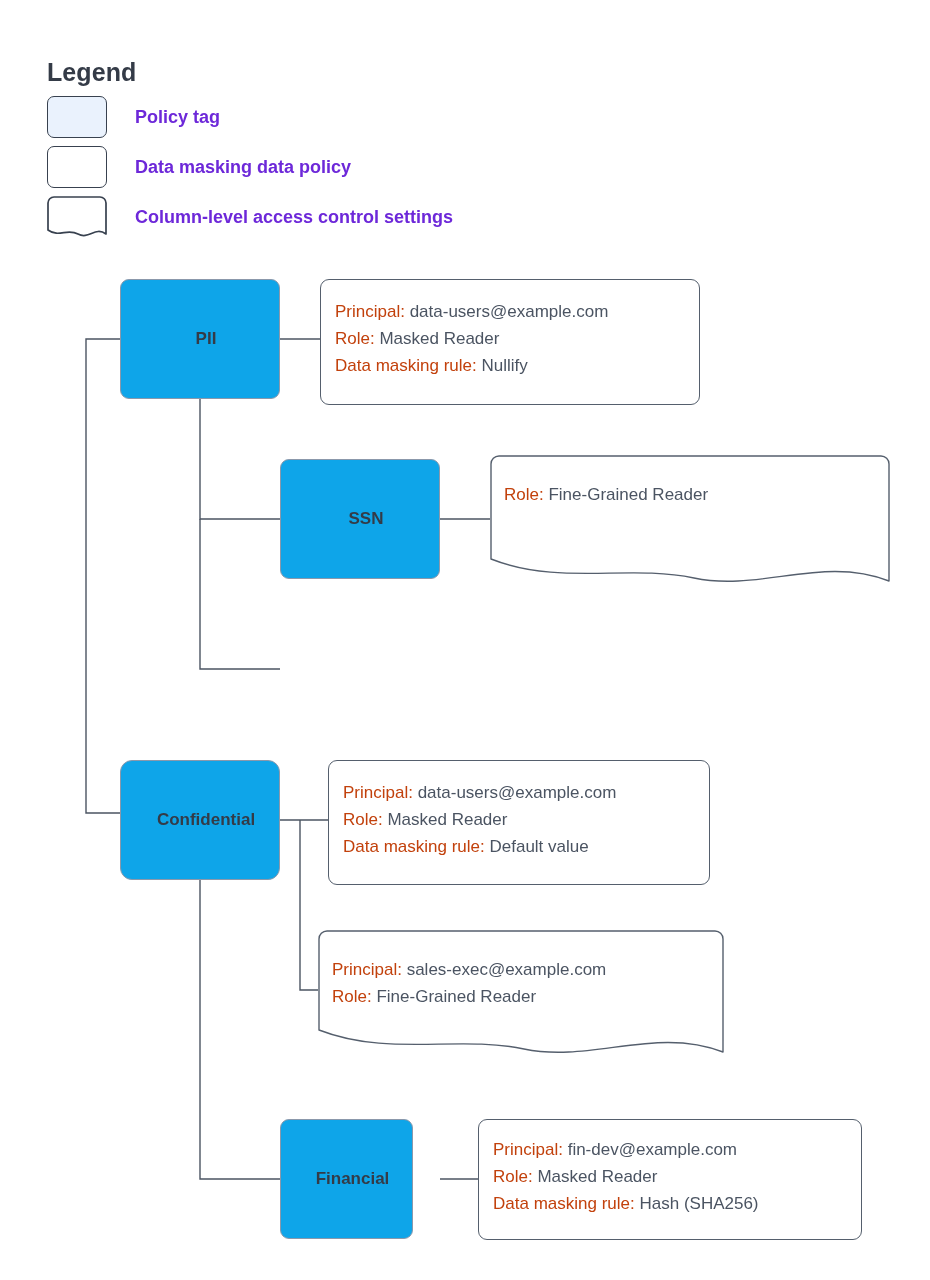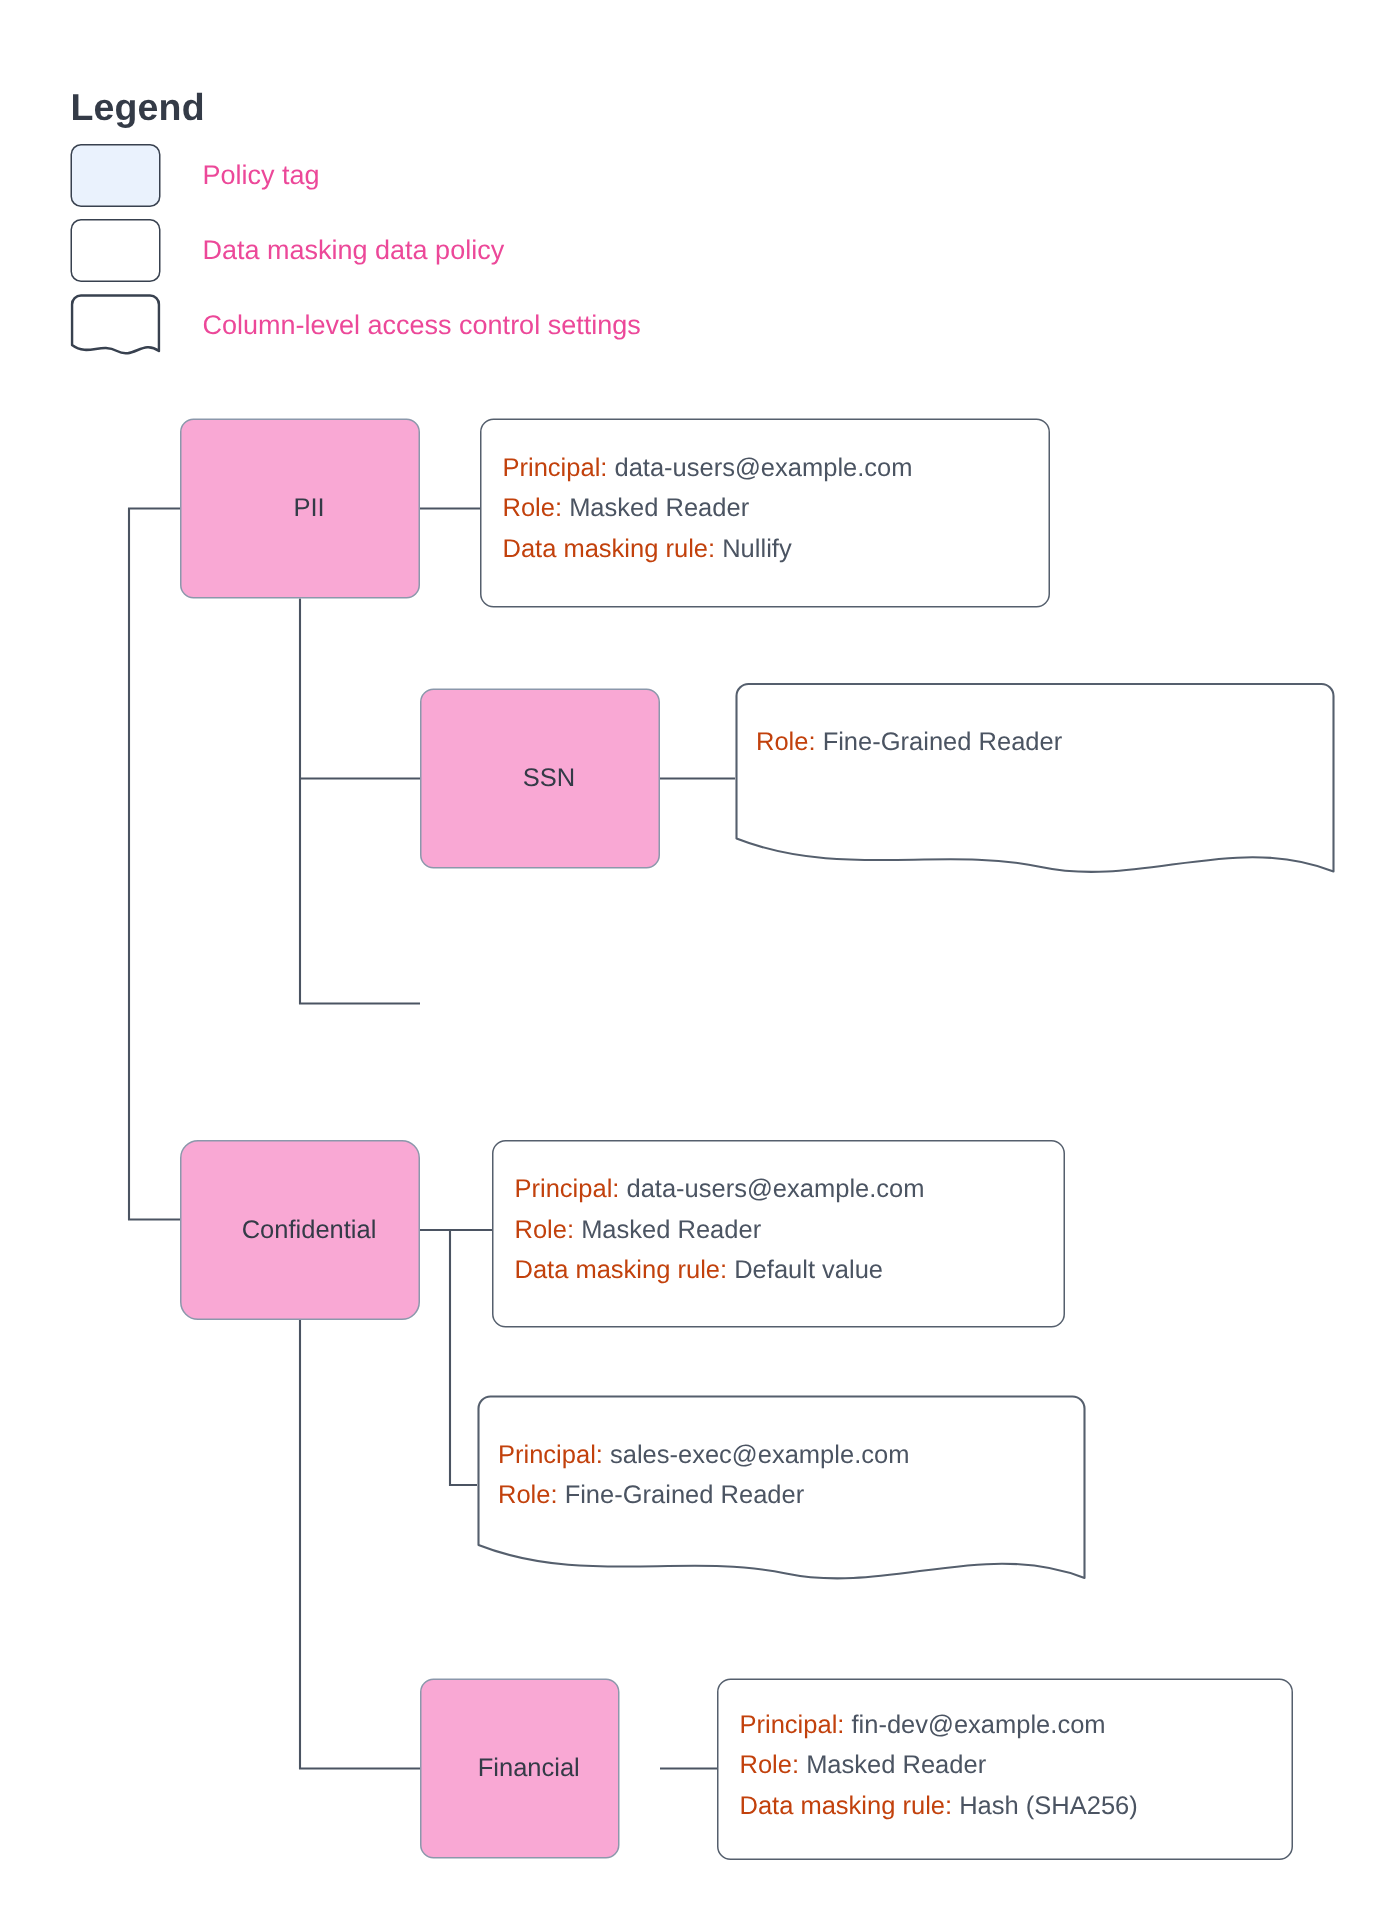--- a/index.html
+++ b/index.html
@@ -44,22 +44,22 @@
     left: 47px;
     height: 42px;
   }
   .legend-label {
     position: absolute;
     left: 88px;
     top: 50%;
     transform: translateY(-50%);
     white-space: nowrap;
     font-size: 18px;
-    font-weight: normal;
-    color: #ec4899;
+    font-weight: bold;
+    color: #6d28d9;
   }
   .swatch {
     position: absolute;
     left: 0;
     top: 0;
     width: 60px;
     height: 42px;
   }
   .swatch-rect {
     box-sizing: border-box;
@@ -69,28 +69,28 @@
     border-radius: 7px;
     background: #ffffff;
   }
   .swatch-rect.filled { background: #eaf2fd; }
   .swatch svg { display: block; }
 
   
   .tag-node {
     position: absolute;
     box-sizing: border-box;
-    background: #f9a8d4;
+    background: #0ea5e9;
     border: 1.4px solid #8b98ab;
     border-radius: 9px;
     display: flex;
     align-items: center;
     justify-content: center;
     font-size: 17px;
-    font-weight: normal;
+    font-weight: bold;
     color: #343b47;
     z-index: 3;
     padding-left: 12px;
   }
 
   
   .policy-box {
     position: absolute;
     box-sizing: border-box;
     background: #ffffff;

